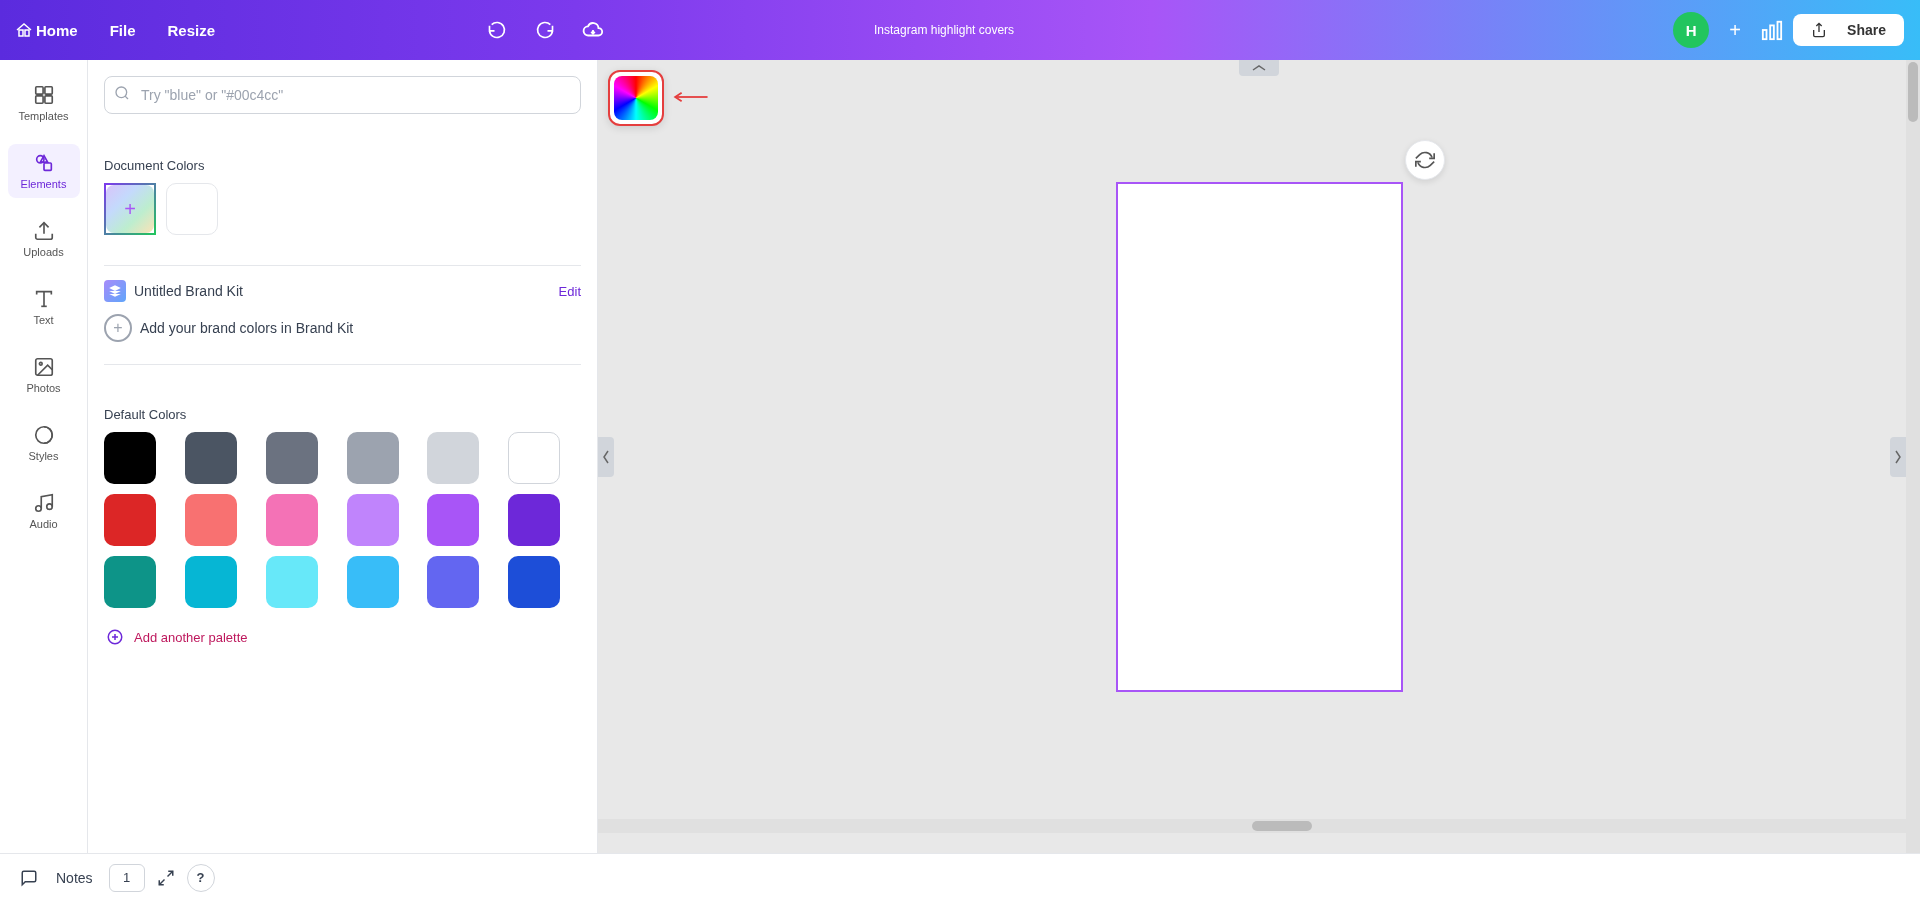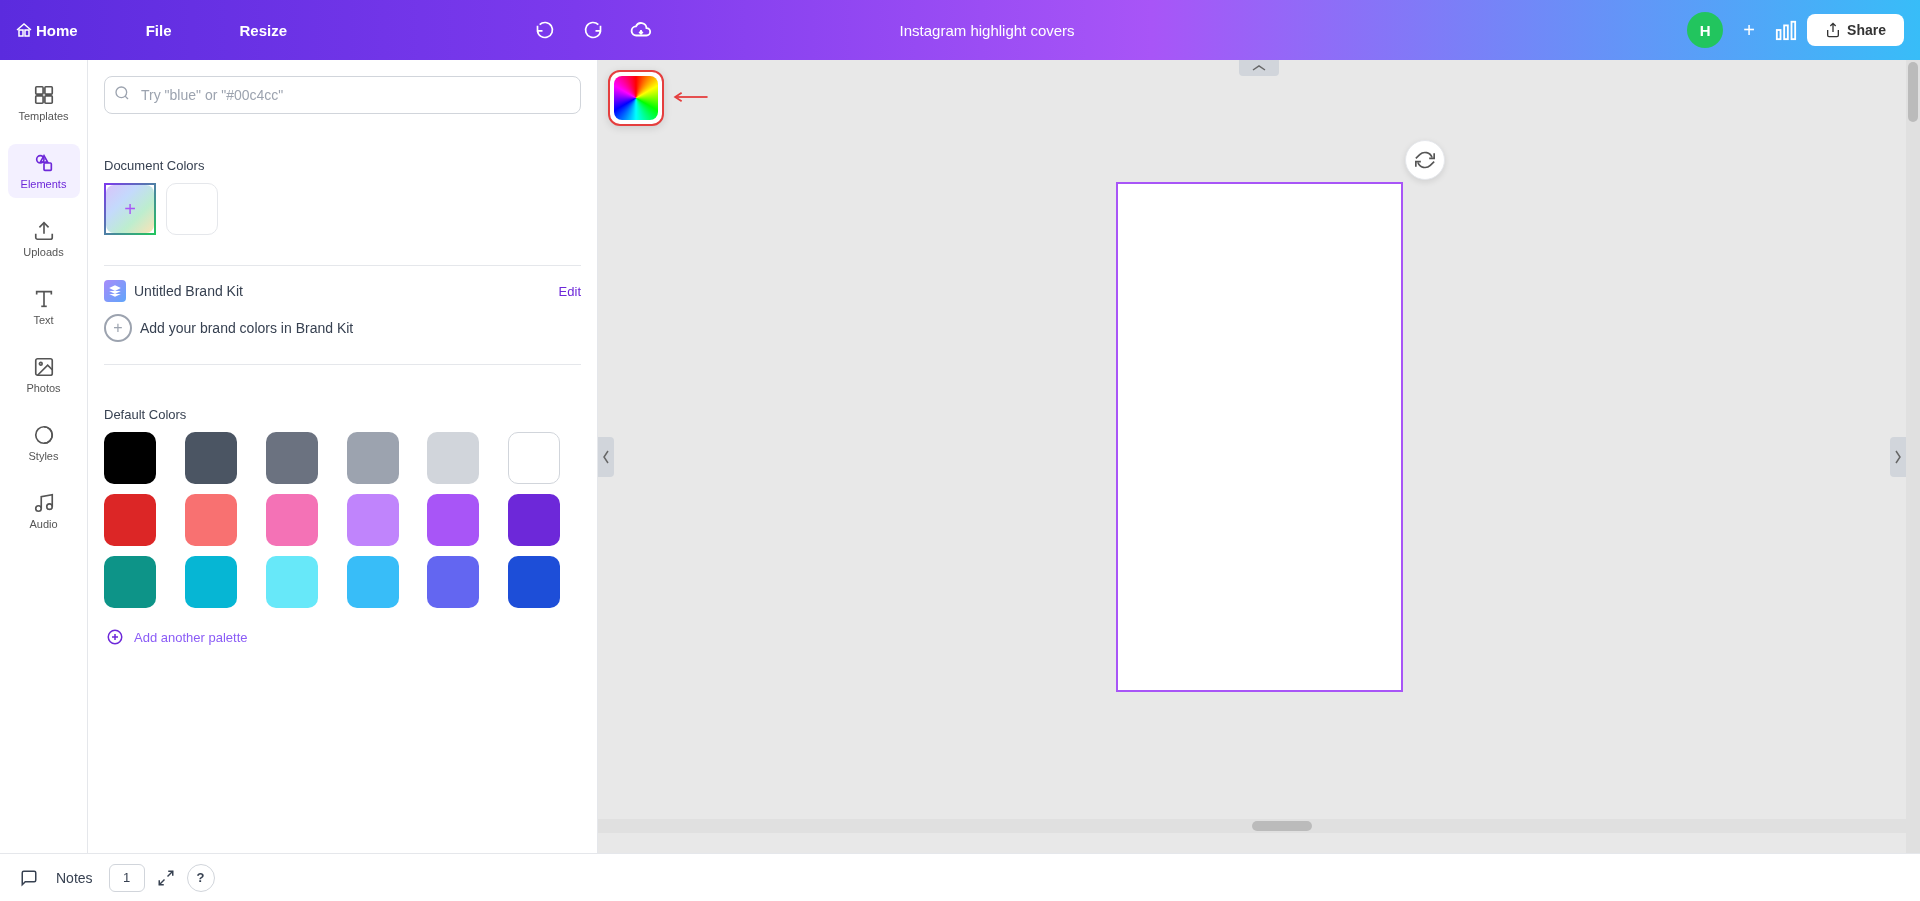--- a/index.html
+++ b/index.html
@@ -7,29 +7,29 @@
 
     
     .topbar {
       display: flex; align-items: center; padding: 0 16px;
       background: linear-gradient(90deg, #5b2bde 0%, #7c3aed 30%, #a855f7 60%, #38bdf8 100%);
       height: 60px; flex-shrink: 0; gap: 12px;
     }
     .topbar-left { display: flex; align-items: center; gap: 32px; }
     .topbar-home { color: #fff; font-weight: 600; font-size: 15px; cursor: pointer; display: flex; align-items: center; gap: 4px; }
     .topbar-home svg { width: 16px; height: 16px; }
-    .topbar-nav-btn { color: #fff; font-weight: 600; font-size: 15px; cursor: pointer; margin-left: 36px; }
+    .topbar-nav-btn { color: #fff; font-weight: 600; font-size: 15px; cursor: pointer; }
     .topbar-center { flex: 1; display: flex; justify-content: center; align-items: center; gap: 12px; }
     .topbar-icon-btn { background: none; border: none; cursor: pointer; color: rgba(255,255,255,0.9); display: flex; align-items: center; justify-content: center; width: 36px; height: 36px; border-radius: 6px; }
-    .topbar-title { color: #fff; font-size: 15px; font-weight: 500; }
+    .topbar-title { color: #fff; font-size: 12px; font-weight: 500; }
     .topbar-right { display: flex; align-items: center; gap: 10px; }
     .avatar-btn { width: 36px; height: 36px; border-radius: 50%; background: #22c55e; border: none; cursor: pointer; color: #fff; font-weight: 700; font-size: 15px; display: flex; align-items: center; justify-content: center; }
     .topbar-plus-btn { width: 32px; height: 32px; background: none; border: none; color: #fff; font-size: 20px; cursor: pointer; display: flex; align-items: center; justify-content: center; }
     .topbar-stats-btn { background: none; border: none; color: #fff; cursor: pointer; display: flex; align-items: center; }
-    .share-btn { background: #fff; border: none; border-radius: 8px; padding: 8px 18px; font-size: 14px; font-weight: 600; cursor: pointer; color: #333; display: flex; align-items: center; gap: 6px; }
+    .share-btn { background: #fff; border: none; border-radius: 8px; padding: 8px 18px; font-size: 14px; font-weight: 600; cursor: pointer; color: #333; display: flex; align-items: center; gap: 20px; }
 
     
     .main-layout { display: flex; flex: 1; overflow: hidden; }
 
     
     .sidebar-icons { width: 88px; background: #fff; display: flex; flex-direction: column; align-items: center; padding-top: 16px; gap: 14px; border-right: 1px solid #e5e7eb; flex-shrink: 0; }
     .sidebar-icon-item { display: flex; flex-direction: column; align-items: center; gap: 4px; padding: 8px 6px; border-radius: 8px; cursor: pointer; width: 72px; color: #555; font-size: 11px; }
     .sidebar-icon-item.active { color: #6d28d9; background: #f3f0ff; }
     .sidebar-icon-item svg { width: 22px; height: 22px; }
 
@@ -72,21 +72,21 @@
     .add-brand-text { font-size: 14px; color: #374151; }
 
     
     .colors-grid { display: grid; grid-template-columns: repeat(6, 1fr); gap: 8px; margin-bottom: 10px; }
     .default-swatch { width: 52px; height: 52px; border-radius: 10px; cursor: pointer; border: 1.5px solid transparent; }
     .default-swatch.white-border { border-color: #d1d5db; }
 
     
     .add-palette-row { display: flex; align-items: center; gap: 8px; margin-top: 8px; cursor: pointer; }
     .add-palette-icon { width: 22px; height: 22px; display: flex; align-items: center; justify-content: center; }
-    .add-palette-text { font-size: 13px; color: #8b5cf6; }
+    .add-palette-text { font-size: 13px; color: #be185d; }
 
     
     .canvas-area { flex: 1; background: #e8e8e8; position: relative; overflow: hidden; display: flex; align-items: center; justify-content: center; }
     .canvas-scroll-v { position: absolute; right: 0; top: 0; bottom: 20px; width: 14px; background: #e0e0e0; display: flex; flex-direction: column; }
     .scroll-thumb { width: 10px; height: 60px; background: #bbb; border-radius: 5px; margin: 2px auto; }
     .canvas-scroll-h { position: absolute; bottom: 20px; left: 0; right: 14px; height: 14px; background: #e0e0e0; display: flex; align-items: center; }
     .scroll-thumb-h { width: 60px; height: 10px; background: #bbb; border-radius: 5px; margin-left: 50%; }
     .canvas-scroll-corner { position: absolute; right: 0; bottom: 0; width: 14px; height: 20px; background: #e0e0e0; }
 
     .design-canvas { width: 287px; height: 510px; background: #fff; border: 2px solid #a855f7; position: relative; margin-top: -40px; }

